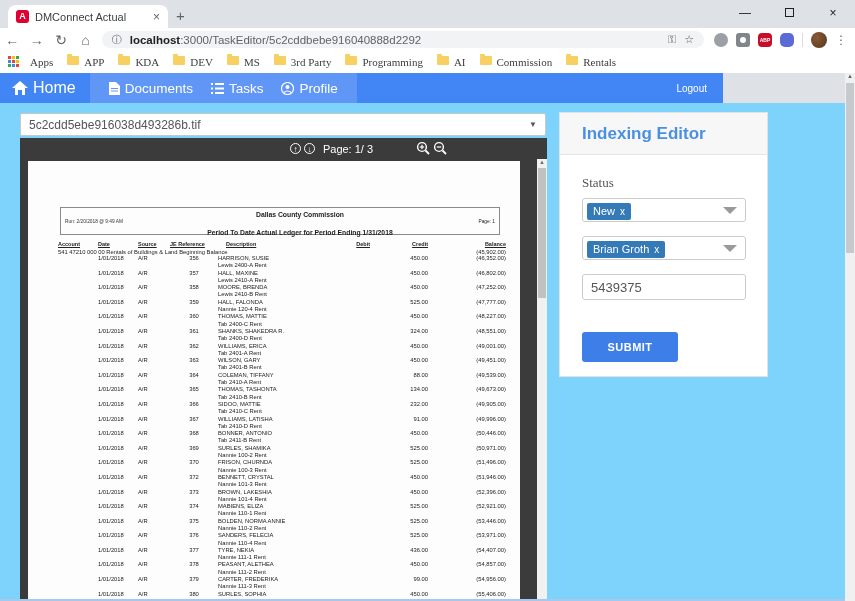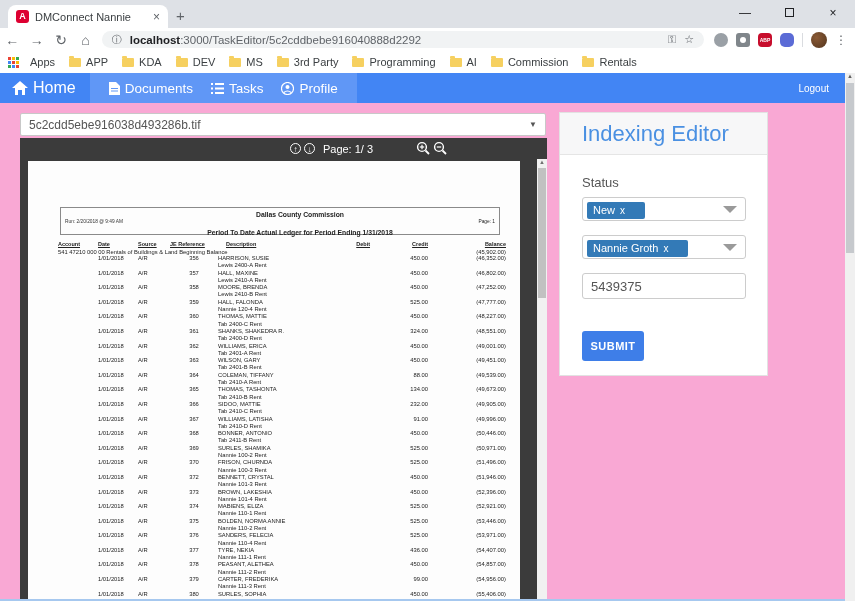--- a/index.html
+++ b/index.html
@@ -50,39 +50,39 @@
     background:
      radial-gradient(circle 1.5px at 1.5px 1.5px,#ea4335 98%,transparent),
      radial-gradient(circle 1.5px at 5.5px 1.5px,#fbbc05 98%,transparent),
      radial-gradient(circle 1.5px at 9.5px 1.5px,#34a853 98%,transparent),
      radial-gradient(circle 1.5px at 1.5px 5.5px,#4285f4 98%,transparent),
      radial-gradient(circle 1.5px at 5.5px 5.5px,#ea4335 98%,transparent),
      radial-gradient(circle 1.5px at 9.5px 5.5px,#fbbc05 98%,transparent),
      radial-gradient(circle 1.5px at 1.5px 9.5px,#34a853 98%,transparent),
      radial-gradient(circle 1.5px at 5.5px 9.5px,#4285f4 98%,transparent),
      radial-gradient(circle 1.5px at 9.5px 9.5px,#ea4335 98%,transparent); }
-  .bm { display:flex; align-items:center; margin-right:14px; }
+  .bm { display:flex; margin-right:14px;font-family:Liberation Serif, serif; }
   .bm-label { font-size:11px; color:#3c4043; margin-left:5px; }
   .folder { width:12px; height:9px; background:#f6d060; border-radius:1px; position:relative; }
   .folder::before { content:""; position:absolute; left:0; top:-2px; width:5px; height:2px;
     background:#f6d060; border-radius:1px 1px 0 0; }
 
   
-  .navbar { position:absolute; left:0; top:73px; width:845px; height:30px; background:#4285f4;
+  .navbar { position:absolute; left:0; top:73px; width:723px; height:30px; background:#4285f4;
     display:flex; align-items:center; color:#fff; }
   .nav-home { display:flex; align-items:center; margin-left:12px; font-size:16px; }
   .nav-home svg { margin-right:5px; }
   .nav-group { display:flex; align-items:center; height:30px; background:#6097f6;
     margin-left:14px; padding:0 10px;justify-content:flex-end; }
   .nav-item { display:flex; align-items:center; font-size:13.5px; margin:0 9px; }
   .nav-item svg { margin-right:5px; }
   .nav-logout { margin-left:auto; margin-right:16px; font-size:10px; }
 
   
-  .content { position:absolute; left:0; top:103px; width:855px; height:498px; background:#f9a8d4; }
+  .content { position:absolute; left:0; top:103px; width:855px; height:498px; background:#7dd3fc; }
 
   .file-select { position:absolute; left:20px; top:10px; width:526px; height:23px; background:#fff;
     border:1px solid #c8c8c8; border-radius:2px; font-size:12px; color:#555;
     display:flex; align-items:center; padding:0 8px; }
   .file-select .caret { margin-left:auto; font-size:8px; color:#555; }
 
   .viewer { position:absolute; left:20px; top:35px; width:527px; height:463px; background:#3b3b3b; }
   .viewer-toolbar { position:relative; height:21px; color:#fff; font-size:11px;
     display:flex; align-items:center; justify-content:center; }
   .pgroup { display:flex; align-items:center; transform:translateX(48px); }
@@ -120,52 +120,52 @@
   .entry .c-name { grid-area:1/5; }
   .entry .c-cred { grid-area:1/7; text-align:right; }
   .entry .c-bal  { grid-area:1/8; text-align:right; }
   .entry .c-memo { grid-area:2/5; }
 
   
   .card { position:absolute; left:559px; top:9px; width:209px; background:#fff;
     border:1px solid #e2e2e2; }
   .card-header { height:42px; background:#f7f7f8; border-bottom:1px solid #e5e5e5;
     display:flex; align-items:center; padding-left:22px; }
-  .card-title { font-size:22px; color:#4a90e2; }
+  .card-title { font-size:17px; color:#4a90e2;font-weight:bold; }
   .card-body { padding:20px 22px 14px 22px; }
-  .fld-label { display:block; font-size:13px; color:#555; margin-bottom:7px; }
+  .fld-label { display:block; font-size:13px; color:#555; margin-bottom:7px;font-family:Liberation Serif, serif; }
   .selbox { position:relative; width:164px; height:24px; border:1px solid #ccc; border-radius:3px;
     background:#fff; margin-bottom:14px; padding:2px 0 0 4px; }
   .tag { display:inline-block; background:#337ab7; color:#fff; font-size:11px;
-    padding:2px 20px 3px 6px; border-radius:2px; white-space:nowrap; }
+    padding:2px 6px 3px 6px; border-radius:2px; white-space:nowrap; }
   .tag .x { margin-left:5px; font-size:10px; }
   .sel-caret { position:absolute; right:8px; top:8px; width:0; height:0;
     border-left:7px solid transparent; border-right:7px solid transparent;
     border-top:7px solid #9a9a9a; }
   .txtinput { width:164px; height:26px; border:1px solid #ccc; border-radius:3px; font-size:13px;
     color:#555; padding-left:8px; font-family:"Liberation Sans", sans-serif; margin-bottom:14px; }
-  .submit { margin-top:18px; width:62px; height:30px; background:#3e7ee8; color:#fff;
+  .submit { margin-top:18px; width:96px; height:30px; background:#3e7ee8; color:#fff;
     border:none; border-radius:3px; font-size:11px; font-weight:bold; letter-spacing:0.5px;
     font-family:"Liberation Sans", sans-serif; }
 
   
   .pscroll { position:absolute; right:0; top:73px; width:10px; height:528px; background:#f0f0f0;
     font-size:6px; color:#606060; text-align:center; }
   .pscroll .thumb { position:absolute; left:1px; top:10px; width:8px; height:170px; background:#c6c9cd; }
   .bottom-edge { position:absolute; left:0; bottom:0; width:845px; height:2px; background:#a6c8ef; }
 </style>
 </head>
 <body>
 
 <div class="win">
 
   <div class="titlebar">
     <div class="tab">
       <span class="favicon">A</span>
-      <span class="tab-title">DMConnect Nannie</span>
+      <span class="tab-title">DMConnect Actual</span>
       <span class="tab-close">×</span>
     </div>
     <span class="newtab">+</span>
     <div class="winctrl">
       <span>—</span>
       <span class="ctl-max"><i></i></span>
       <span>×</span>
     </div>
   </div>
 
@@ -555,21 +555,21 @@
         <span class="card-title">Indexing Editor</span>
       </div>
       <div class="card-body">
         <label class="fld-label">Status</label>
         <div class="selbox">
           <span class="tag"><span>New</span><span class="x">x</span></span>
           <span class="sel-caret"></span>
         </div>
 
         <div class="selbox">
-          <span class="tag"><span>Nannie Groth</span><span class="x">x</span></span>
+          <span class="tag"><span>Brian Groth</span><span class="x">x</span></span>
           <span class="sel-caret"></span>
         </div>
 
         <input class="txtinput" value="5439375" style="">
 
         <button class="submit">SUBMIT</button>
       </div>
     </div>
 
     <div class="bottom-edge"></div>

